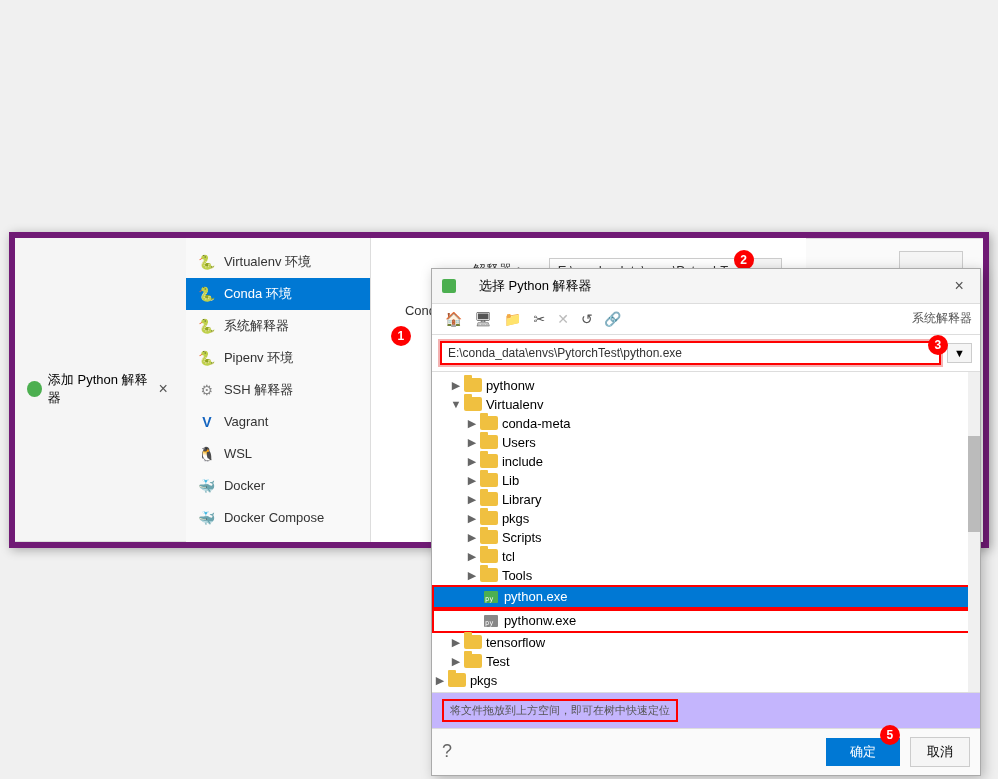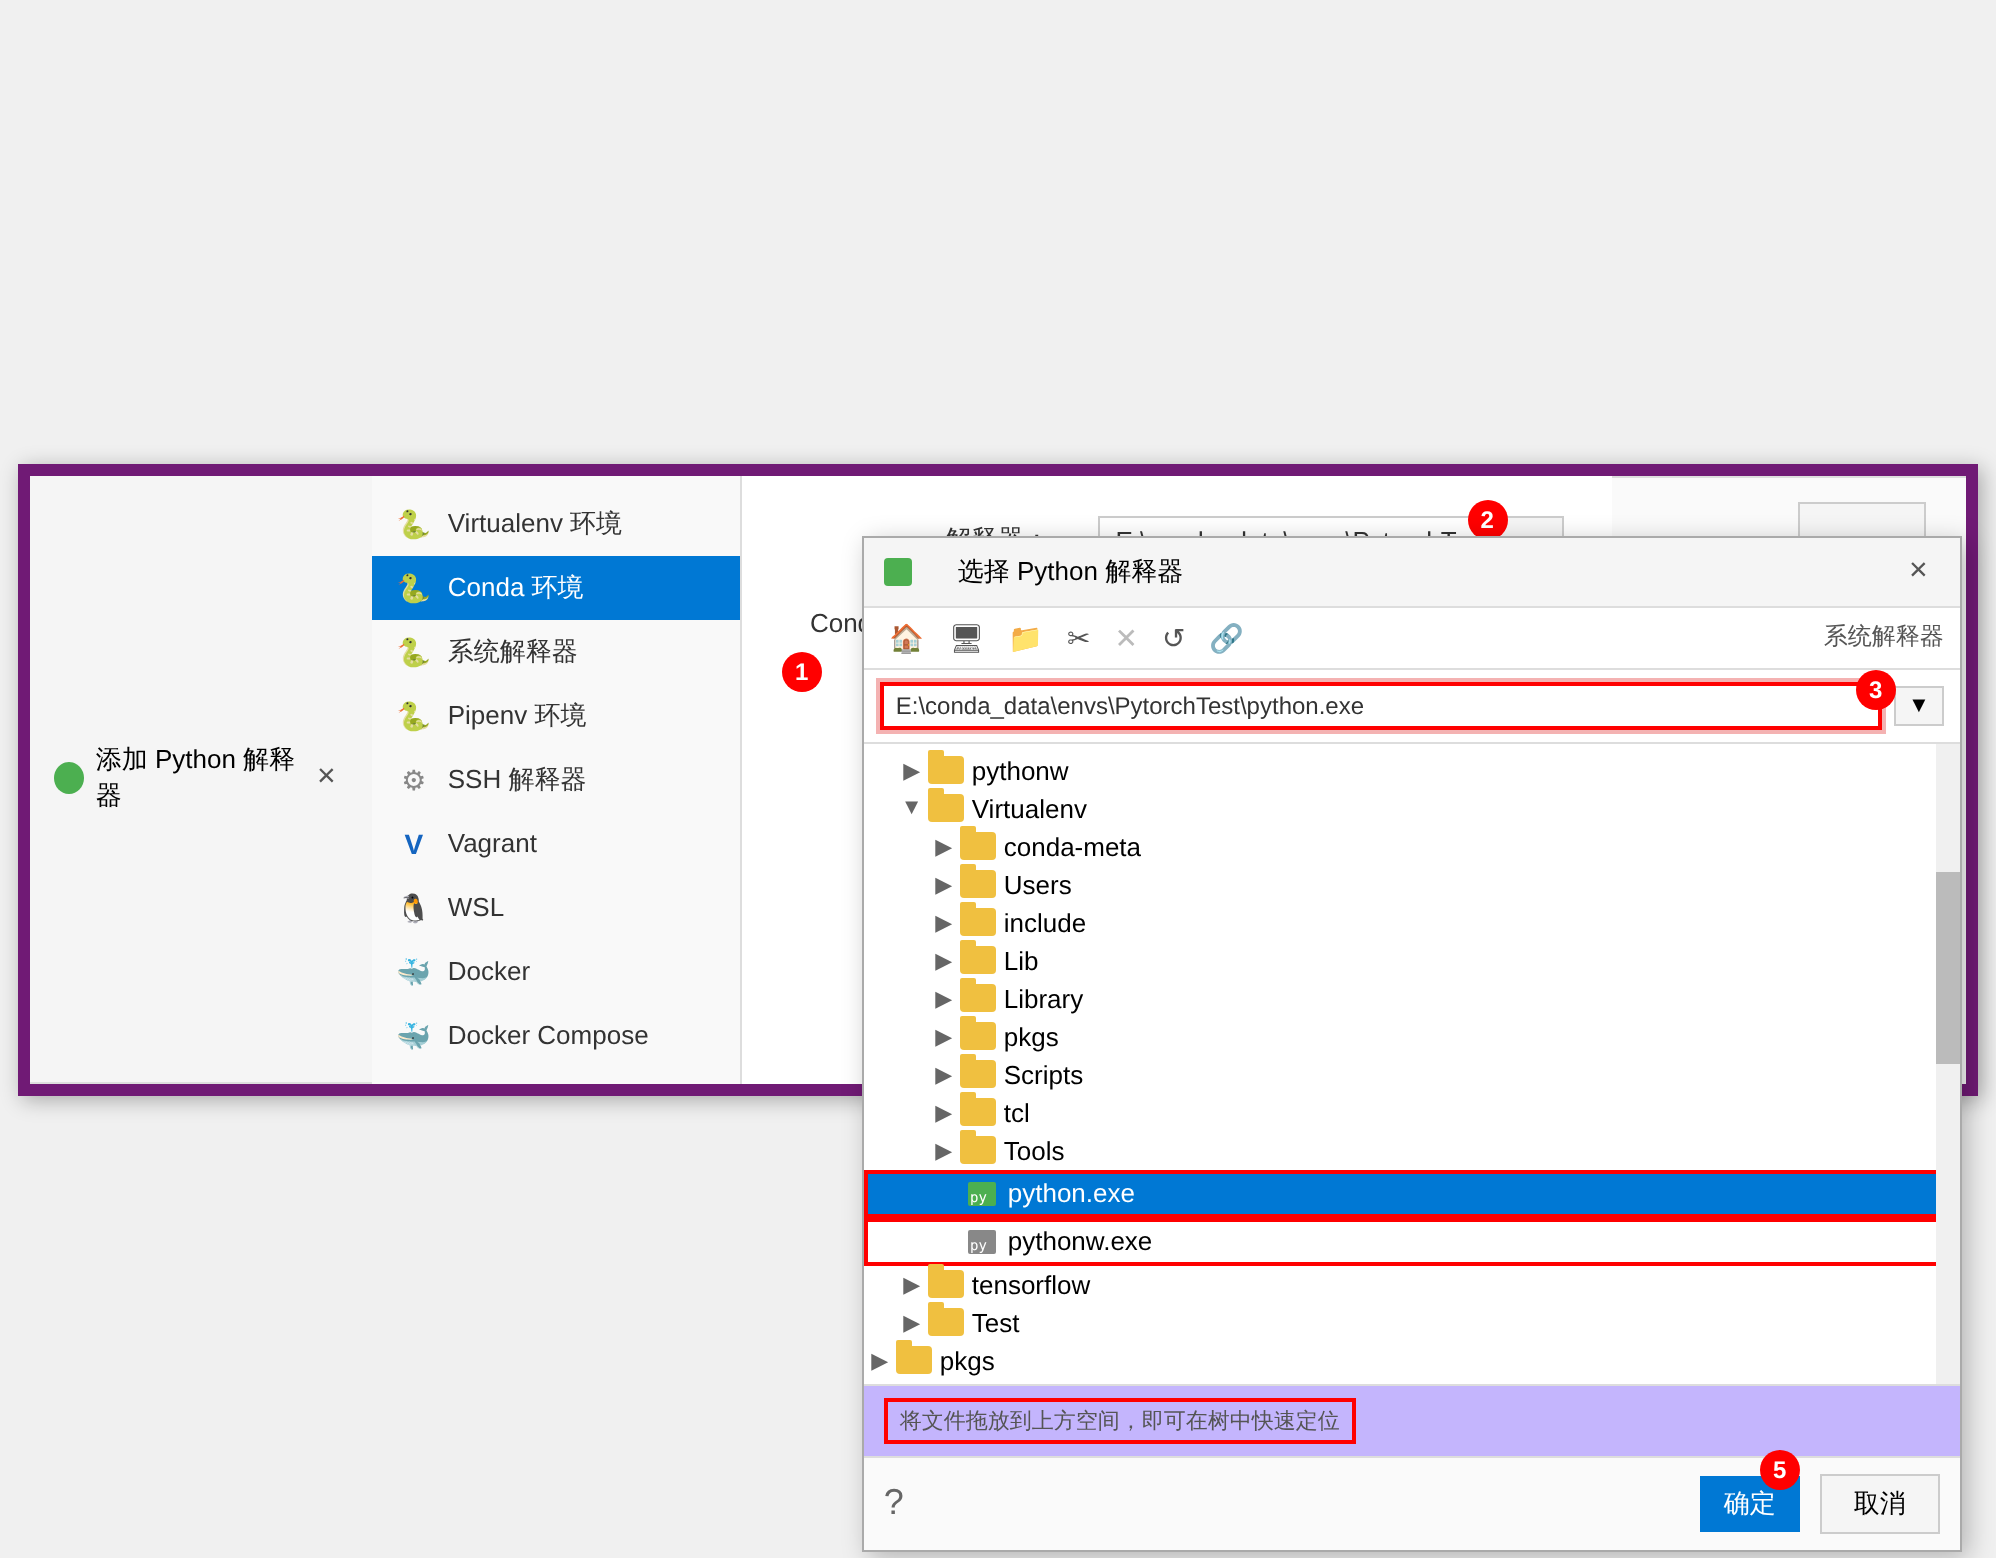--- a/index.html
+++ b/index.html
@@ -316,21 +316,21 @@
       align-items: center;
       background: #fafafa;
     }
 
     .fd-help { font-size: 18px; cursor: pointer; color: #666; }
 
     .fd-btn-ok {
       background: #0078d4;
       color: white;
       border: none;
-      padding: 5px 12px;
+      padding: 5px 24px;
       cursor: pointer;
       font-size: 13px;
     }
 
     .fd-btn-cancel {
       background: #f5f5f5;
       border: 1px solid #ccc;
       padding: 5px 16px;
       cursor: pointer;
       font-size: 13px;

